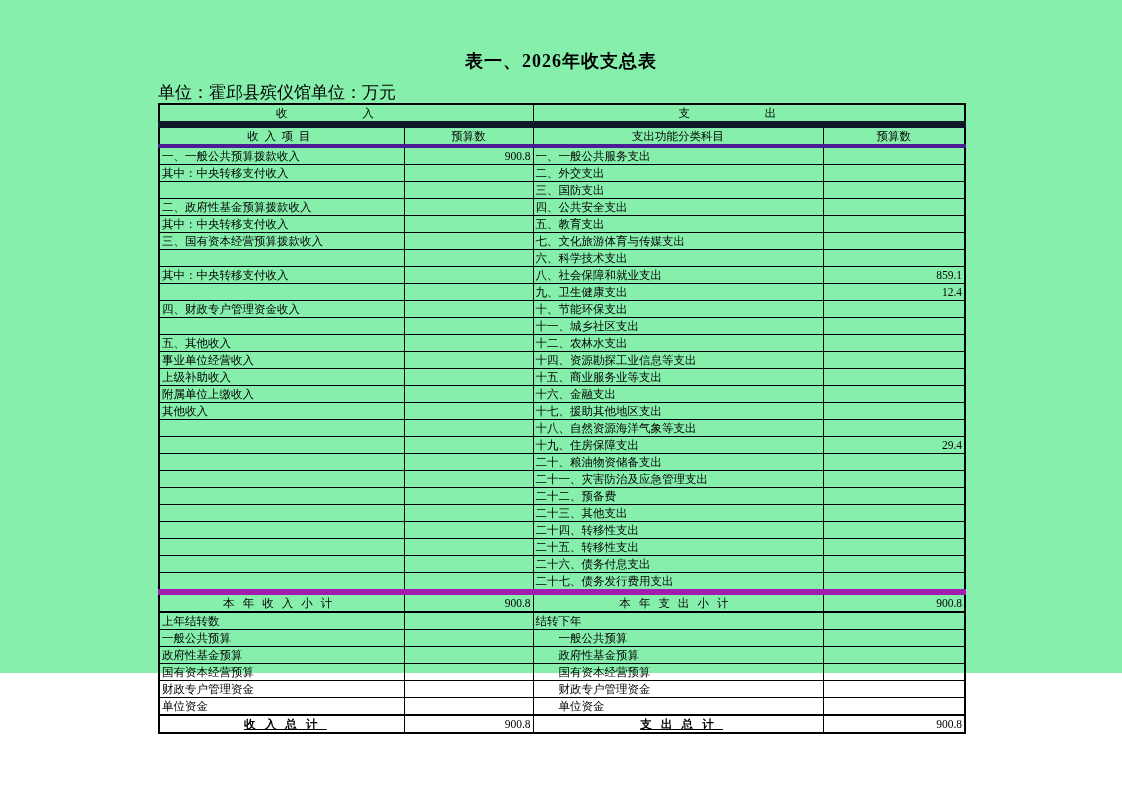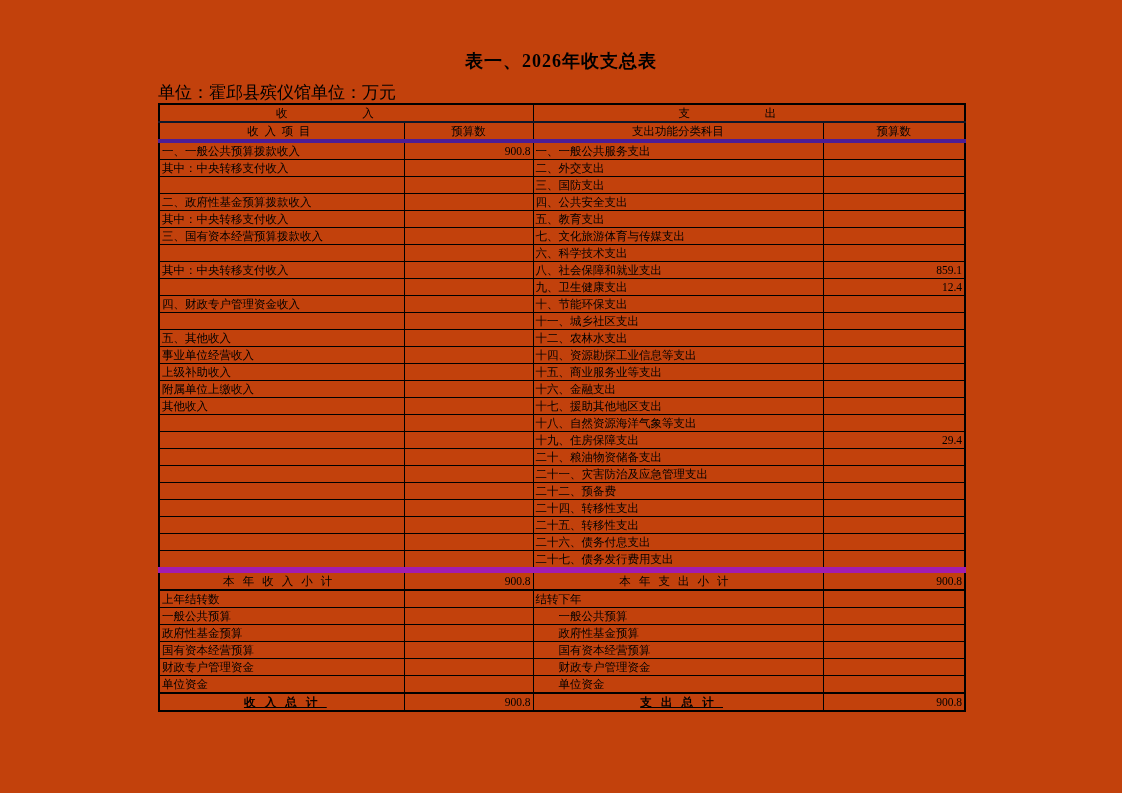--- a/index.html
+++ b/index.html
@@ -3,21 +3,21 @@
 <meta charset="utf-8">
 <style>
   html,body{margin:0;padding:0;background:#ffffff;}
   body{
     width:1122px;height:793px;
     font-family:"Liberation Serif","DejaVu Serif",serif;
     color:#000;
     position:relative;
     overflow:hidden;
   }
-  .page{position:absolute;left:0;top:0;width:1122px;height:793px;background:#c2410c;}
+  .page{position:absolute;left:0;top:0;width:1122px;height:673px;background:#86efac;}
   .doc-title{
     position:absolute;top:49px;left:0;width:1122px;
     text-align:center;font-size:18px;font-weight:bold;letter-spacing:1px;
   }
   .meta-line{
     position:absolute;top:86px;left:158px;width:806px;
     display:flex;justify-content:flex-start;
     font-size:17px;line-height:14px;
   }
   table.budget{
@@ -28,21 +28,21 @@
   table.budget th, table.budget td{
     border:1px solid #000;
     padding:0 2px;
     height:16px;line-height:16px;
     font-size:11.5px;
     white-space:nowrap;overflow:hidden;
     box-sizing:border-box;
     font-weight:normal;
   }
   thead th{font-weight:bold;text-align:center;font-size:12.5px;height:17px;line-height:17px;}
-  thead tr.grp-row th{border-bottom:2px solid #0f172a;padding-left:34px;}
+  thead tr.grp-row th{border-bottom:7px solid #0f172a;padding-left:34px;}
   thead tr.sub-row th{border-bottom:4px solid #4c1d95;}
   th.grp{letter-spacing:6.5em;padding-left:6.5em;}
   th.sp{letter-spacing:0.5em;padding-left:0.5em;}
   td.lab{text-align:left;}
   td.val{text-align:right;padding-right:2px;}
   td.i0{padding-left:3px;}
   td.i1{padding-left:38px;}
   td.i2{padding-left:55px;}
   td.i3{padding-left:16px;}
   td.exp.i3{padding-left:25px;}
@@ -206,20 +206,26 @@
         </tr>
         <tr class="normal">
           <td class="lab i0"></td>
           <td class="val"></td>
           <td class="lab exp i0">二十二、预备费</td>
           <td class="val exp"></td>
         </tr>
         <tr class="normal">
           <td class="lab i0"></td>
           <td class="val"></td>
+          <td class="lab exp i0">二十三、其他支出</td>
+          <td class="val exp"></td>
+        </tr>
+        <tr class="normal">
+          <td class="lab i0"></td>
+          <td class="val"></td>
           <td class="lab exp i0">二十四、转移性支出</td>
           <td class="val exp"></td>
         </tr>
         <tr class="normal">
           <td class="lab i0"></td>
           <td class="val"></td>
           <td class="lab exp i0">二十五、转移性支出</td>
           <td class="val exp"></td>
         </tr>
         <tr class="normal">

